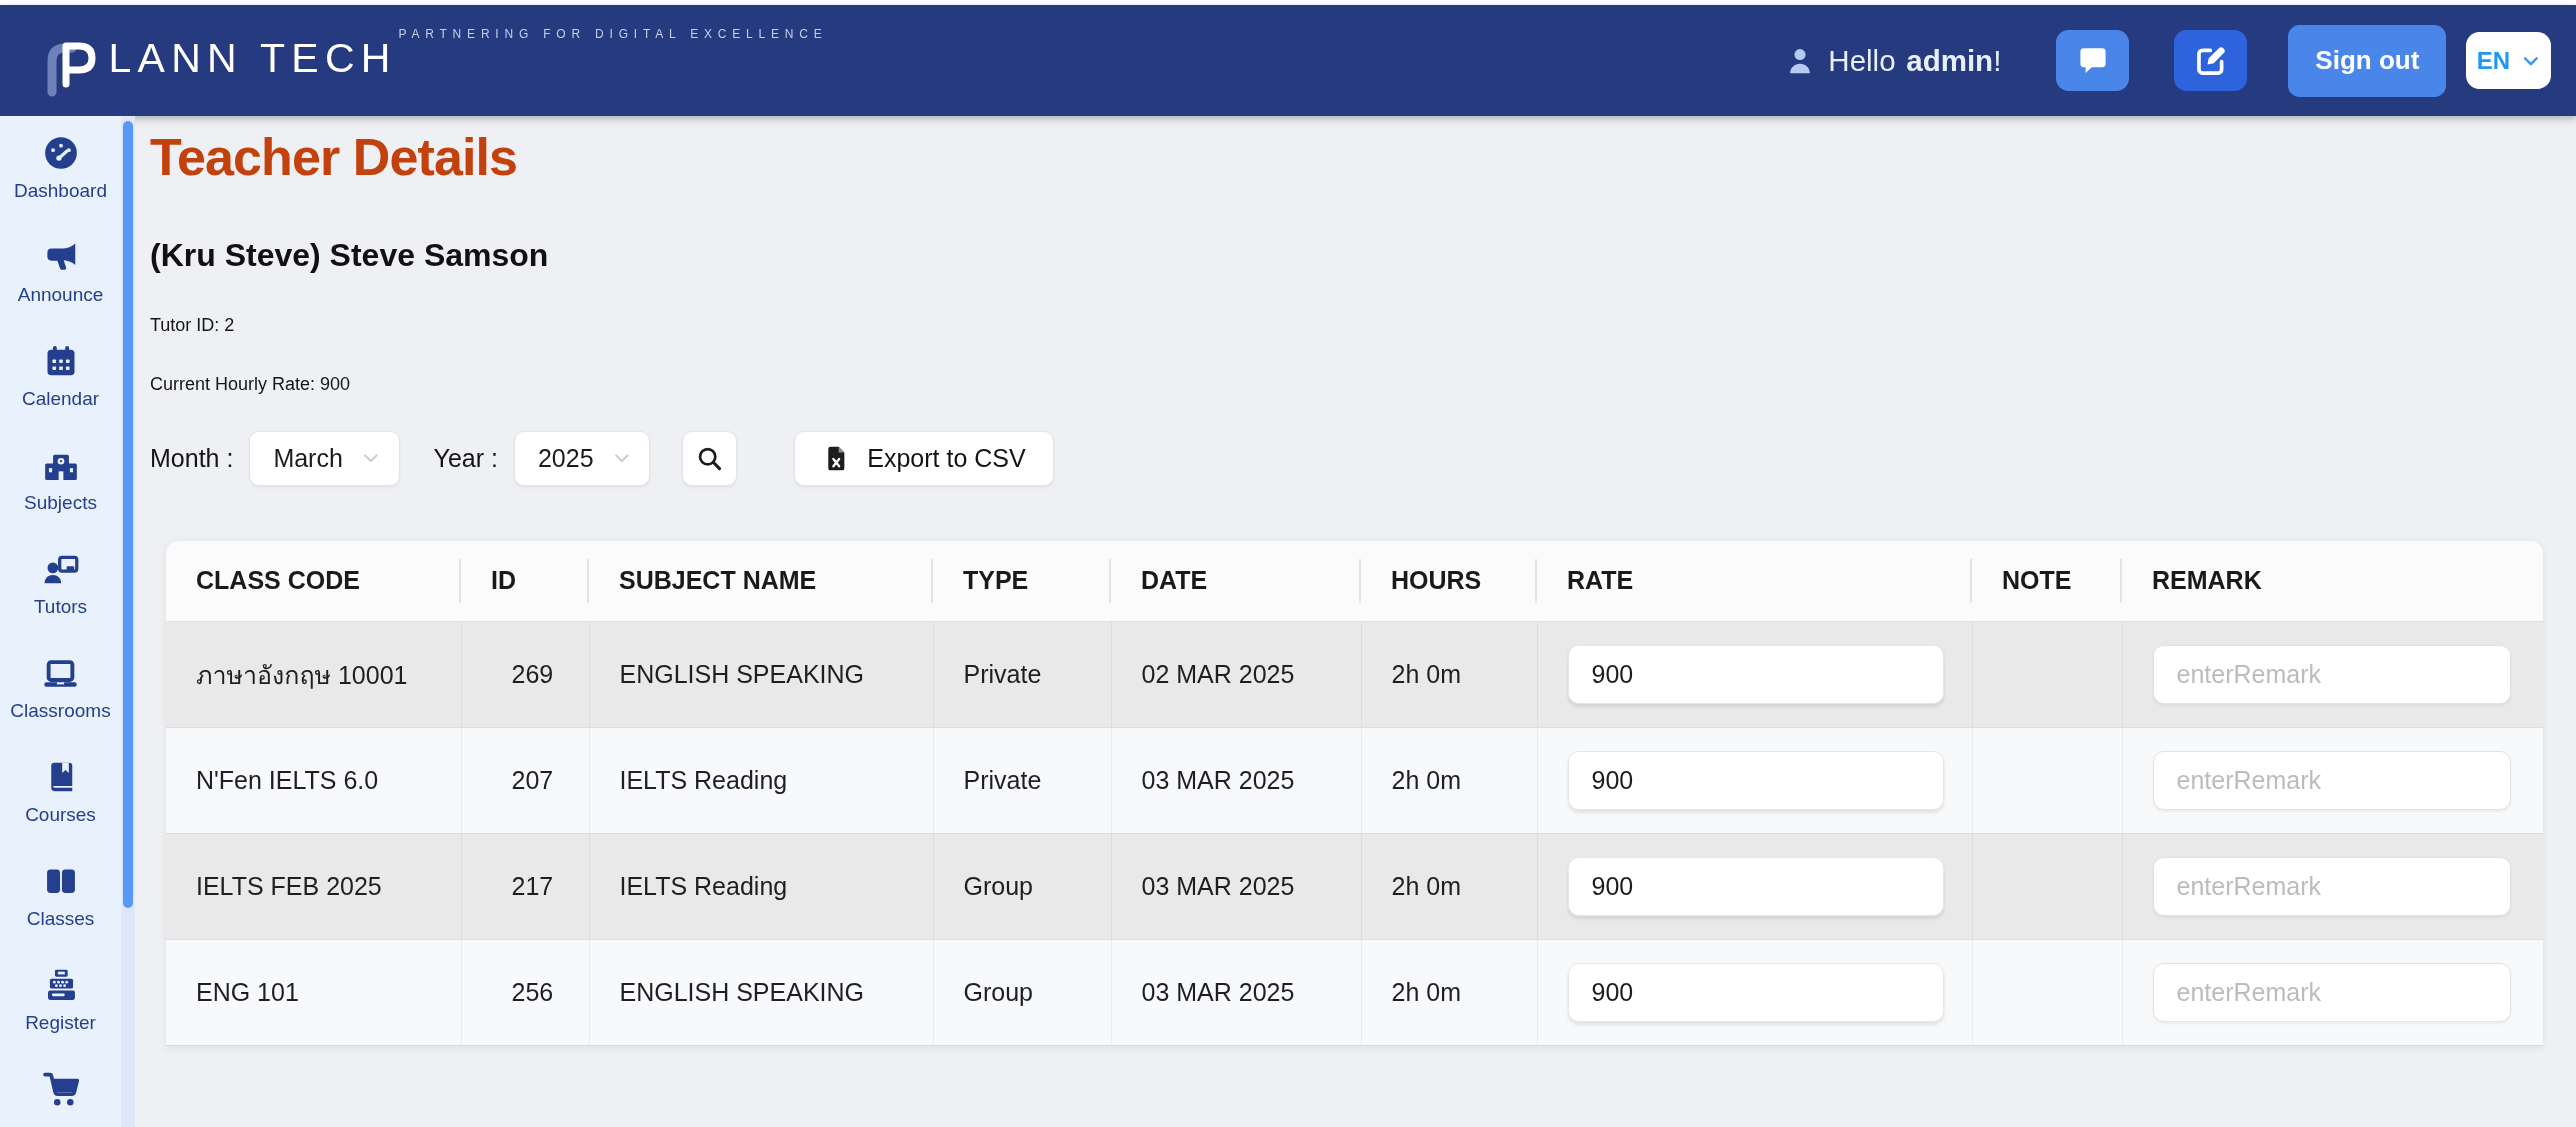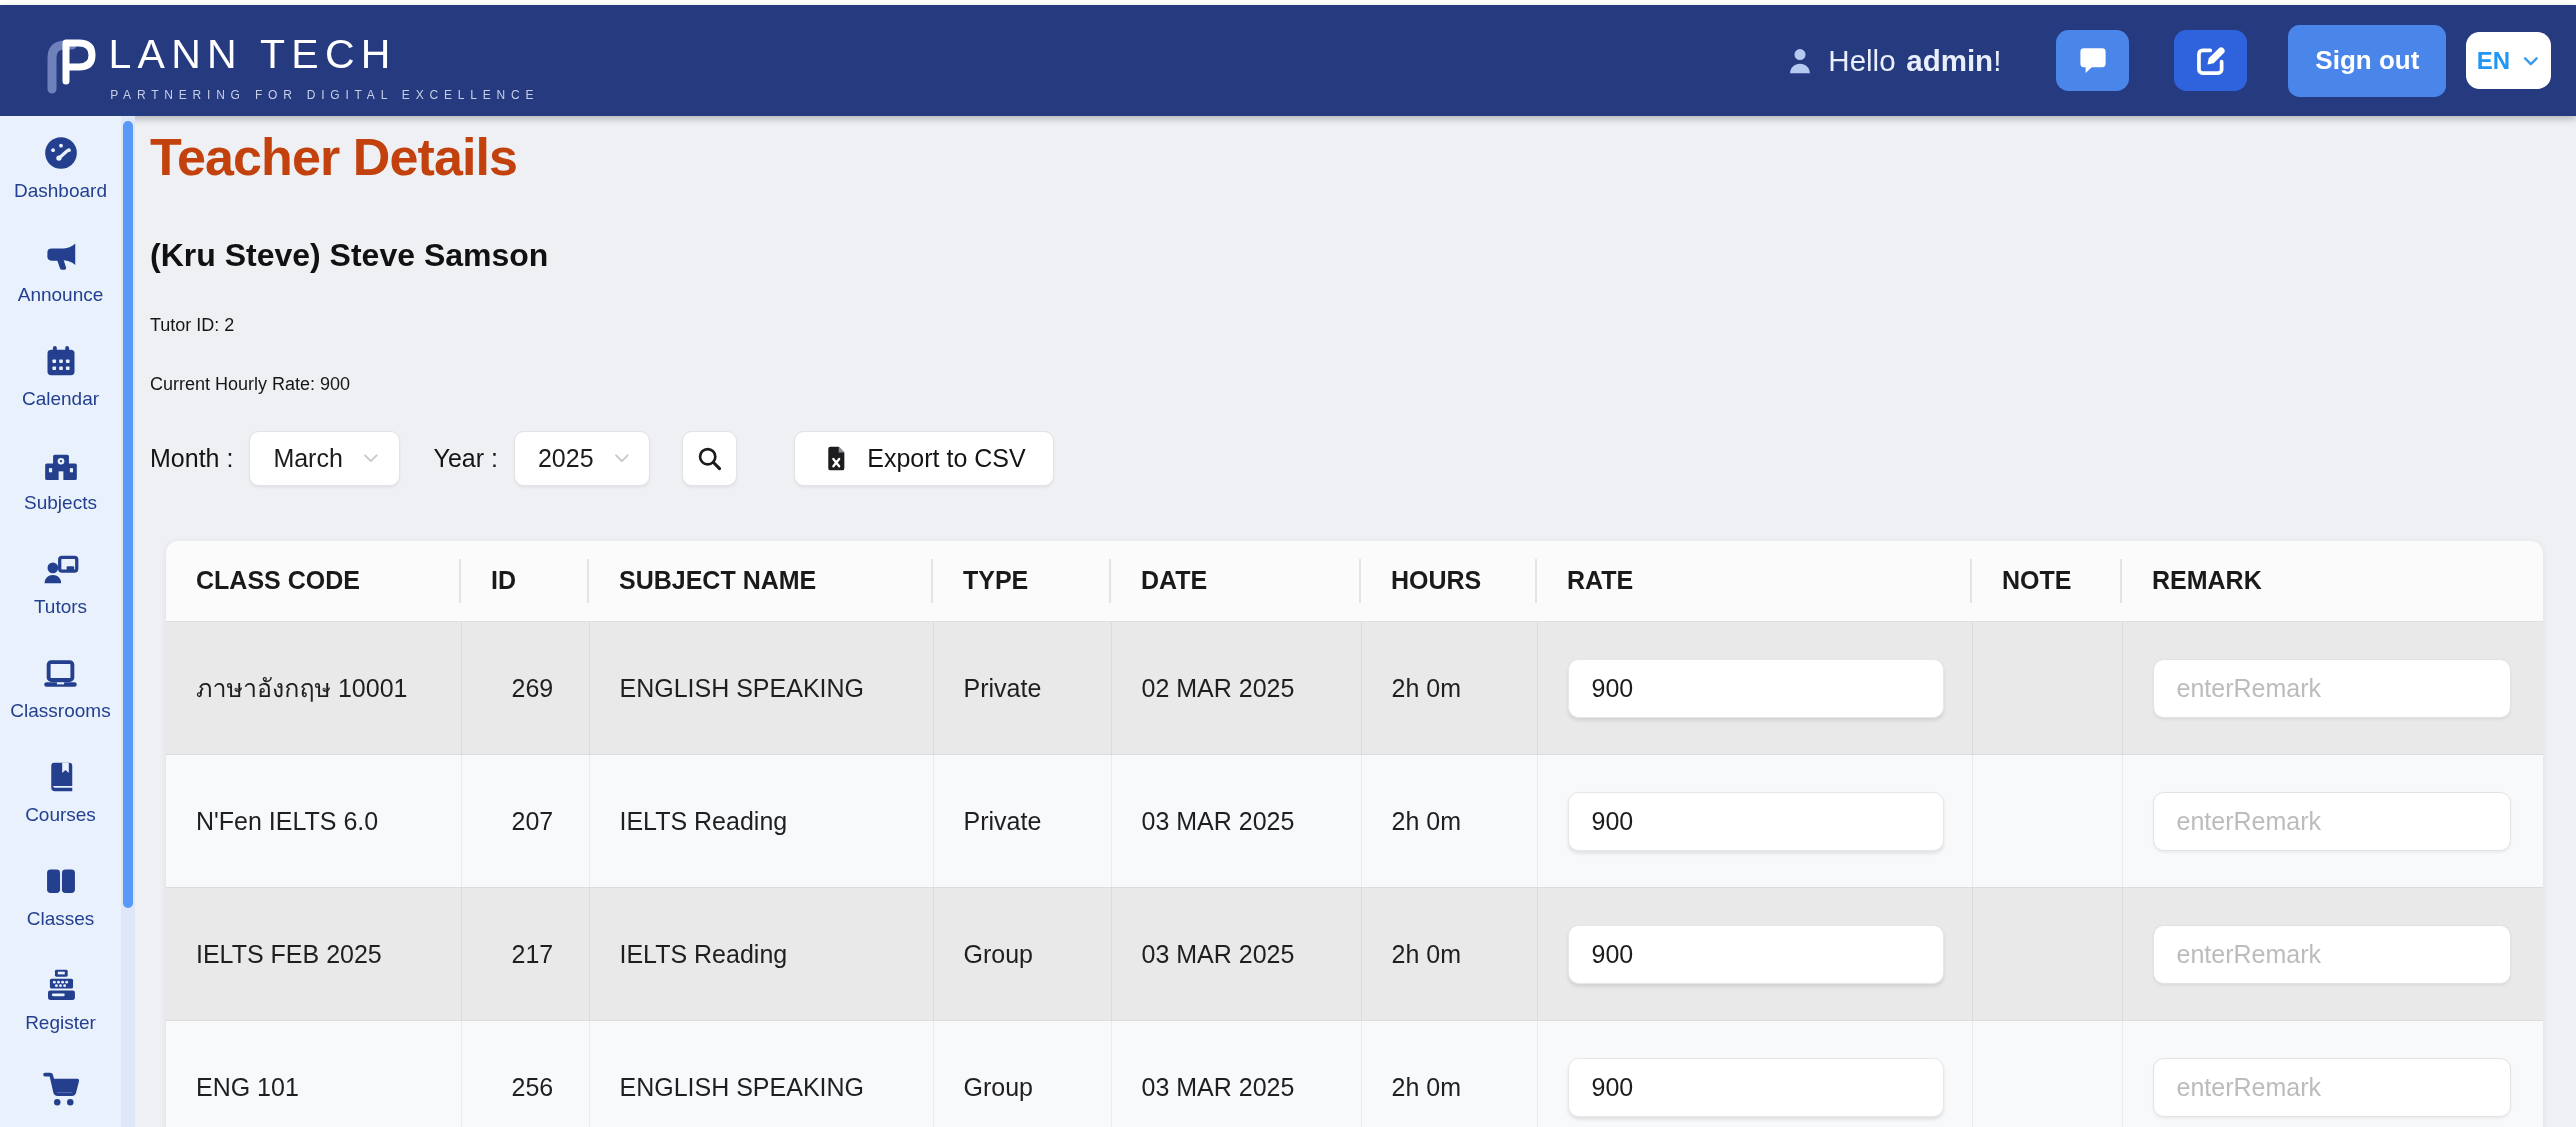--- a/index.html
+++ b/index.html
@@ -15,21 +15,21 @@
   .top-strip { position: absolute; top: 0; left: 0; width: 2576px; height: 5.4px; background: #ffffff; }
 
   
   .app-header {
     position: absolute; top: 5.4px; left: 0; width: 2576px; height: 111px;
     background: #263a80; display: flex; align-items: center;
     padding: 0 25px 0 39px; box-shadow: 0 2.7px 7.2px rgba(0,0,0,.25);
   }
   .logo { display: flex; align-items: flex-start; gap: 5.4px; }
   .logo-mark { margin-top: 10.7px; }
-  .logo-textcol { display: flex; flex-direction: column; }
+  .logo-textcol { display: flex; flex-direction: row; }
   .logo-wordmark {
     color: #ffffff; font-size: 41px; font-weight: 300;
     letter-spacing: 6.3px; line-height: 59px; margin-top: 5.4px;
   }
   .logo-tagline {
     color: #c6cfe6; font-size: 12px; font-weight: 400;
     letter-spacing: 5.8px; margin-top: 3.6px; margin-left: 1.8px;
   }
   .header-right { margin-left: auto; display: flex; align-items: center; }
   .greeting { display: flex; align-items: center; color: #e9eefb; font-size: 29.5px; }
@@ -119,21 +119,21 @@
   thead th {
     height: 81px; background: #fbfbfc; text-align: left; vertical-align: middle;
     font-size: 25px; font-weight: 700; color: #1a1a1a; padding-left: 30px;
     position: relative; border-bottom: 1.8px solid #e0e0e2;
   }
   thead th:not(:last-child)::after {
     content: ""; position: absolute; right: 0; top: 18px; bottom: 18px;
     width: 1.8px; background: #e4e4e6;
   }
   tbody td {
-    height: 133px; vertical-align: middle; font-size: 25px; color: #1f1f21;
+    height: 106px; vertical-align: middle; font-size: 25px; color: #1f1f21;
     padding-left: 30px; border-bottom: 1.8px solid #dcdcde;
   }
   tbody td:not(:last-child) { border-right: 1.8px solid rgba(0,0,0,.055); }
   tbody tr.row-gray td { background: #e9e9ea; }
   tbody tr.row-white td { background: #f8f9fa; }
   td.id-cell { padding-left: 50px; }
   td.rate-cell, td.remark-cell { padding-right: 25px; }
   .rate-input {
     width: 376px; height: 59px; border: 1.8px solid #e7e7e9; border-radius: 10.7px;
     background: #ffffff; box-shadow: 0 2.7px 3.6px rgba(0,0,0,.09);

